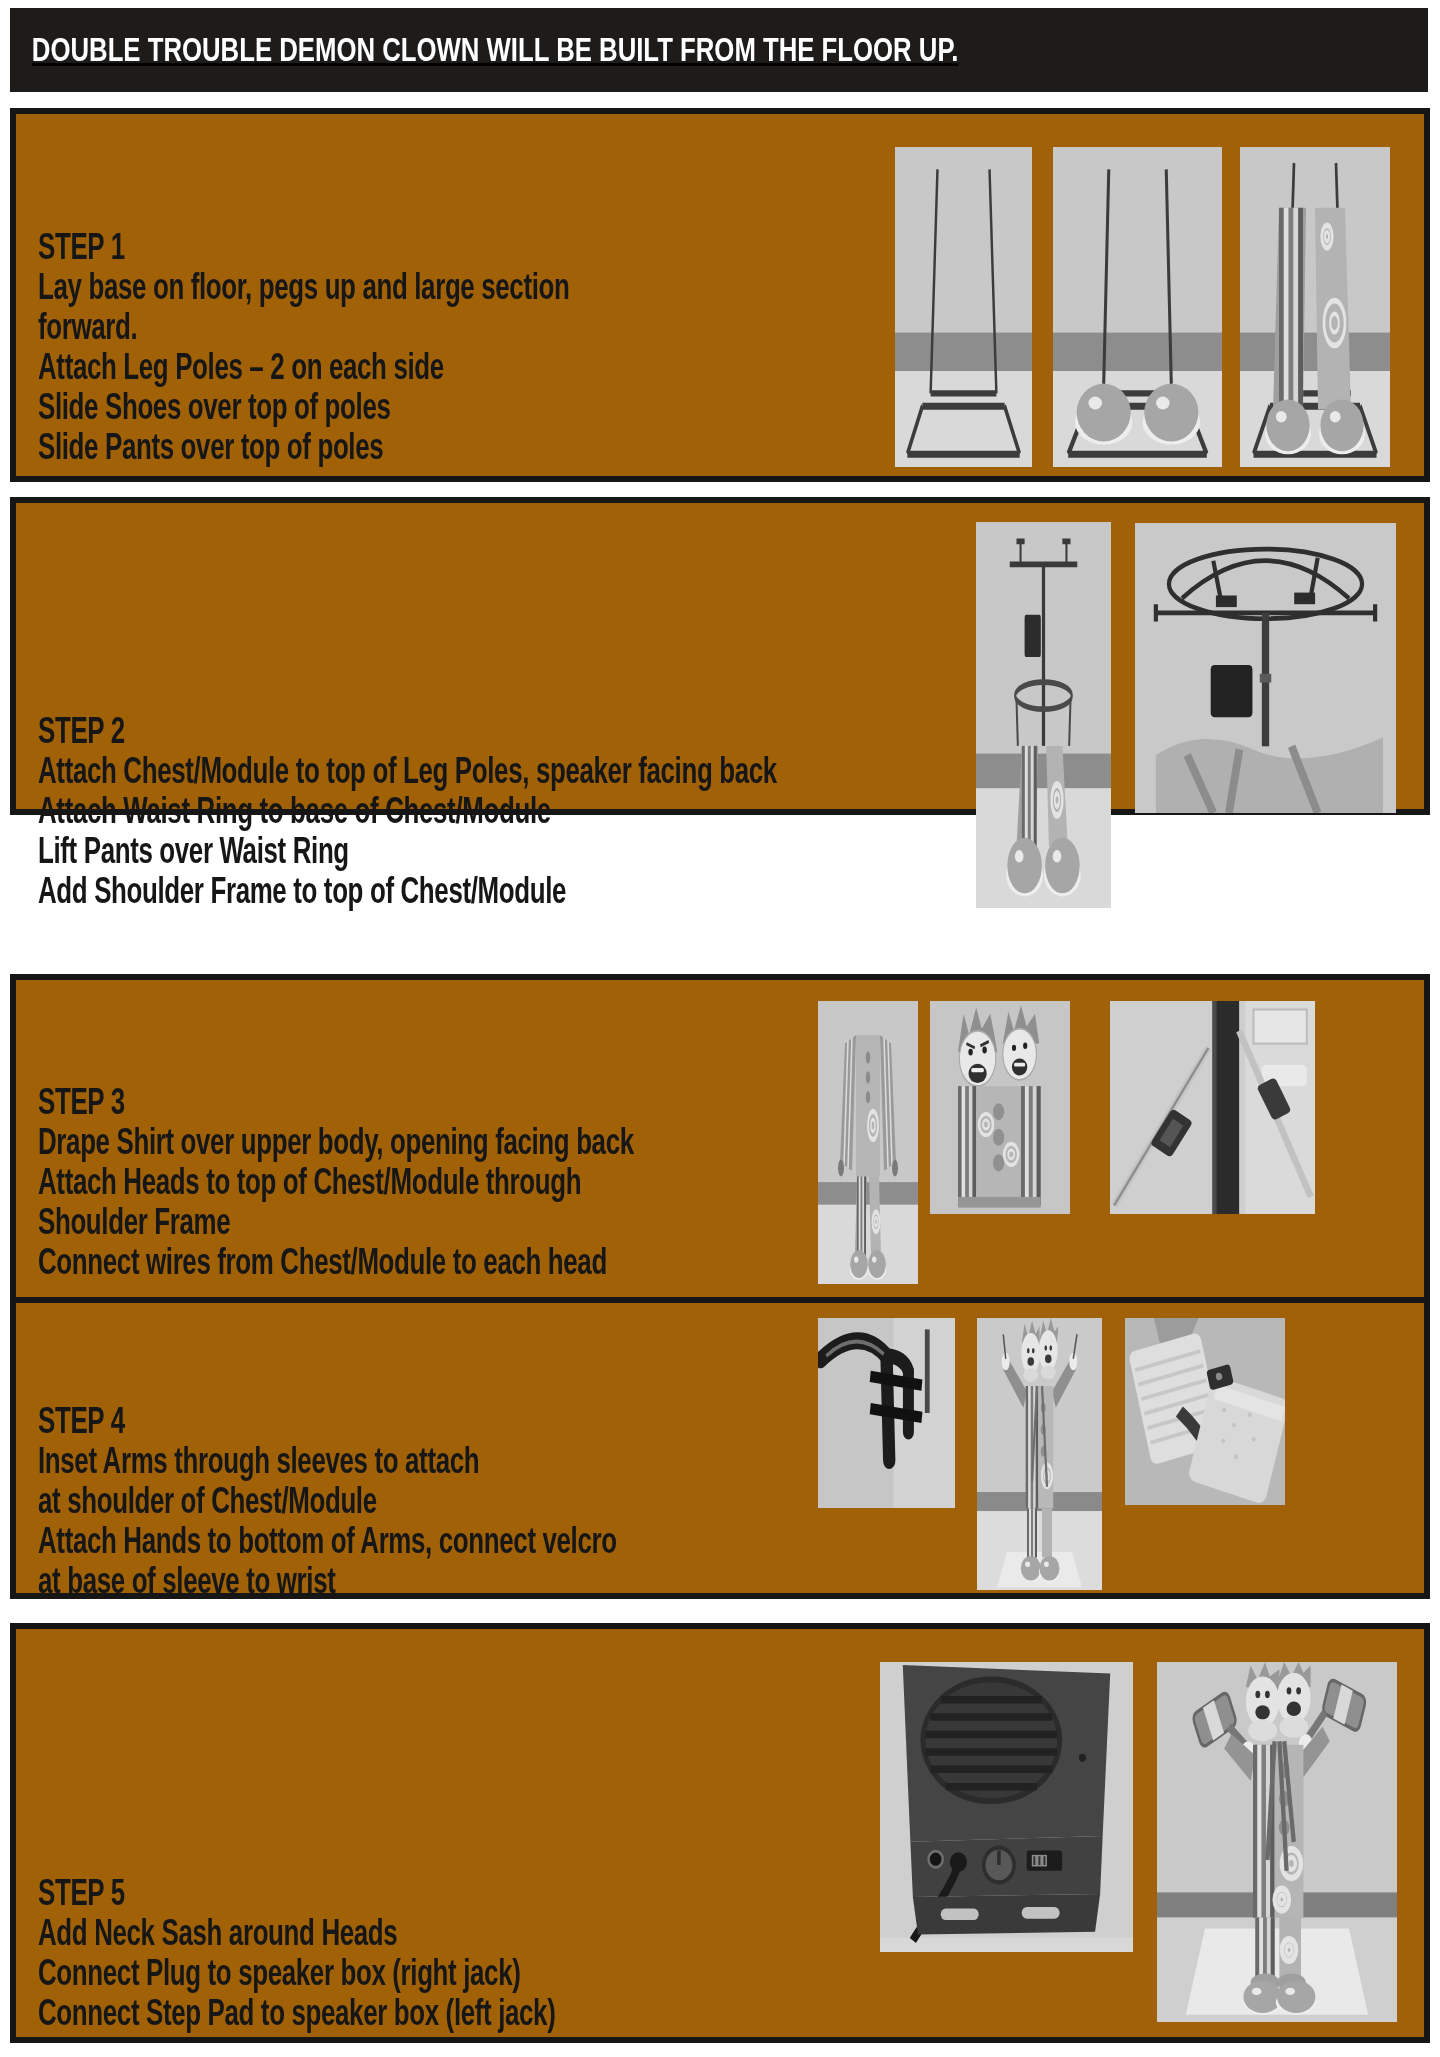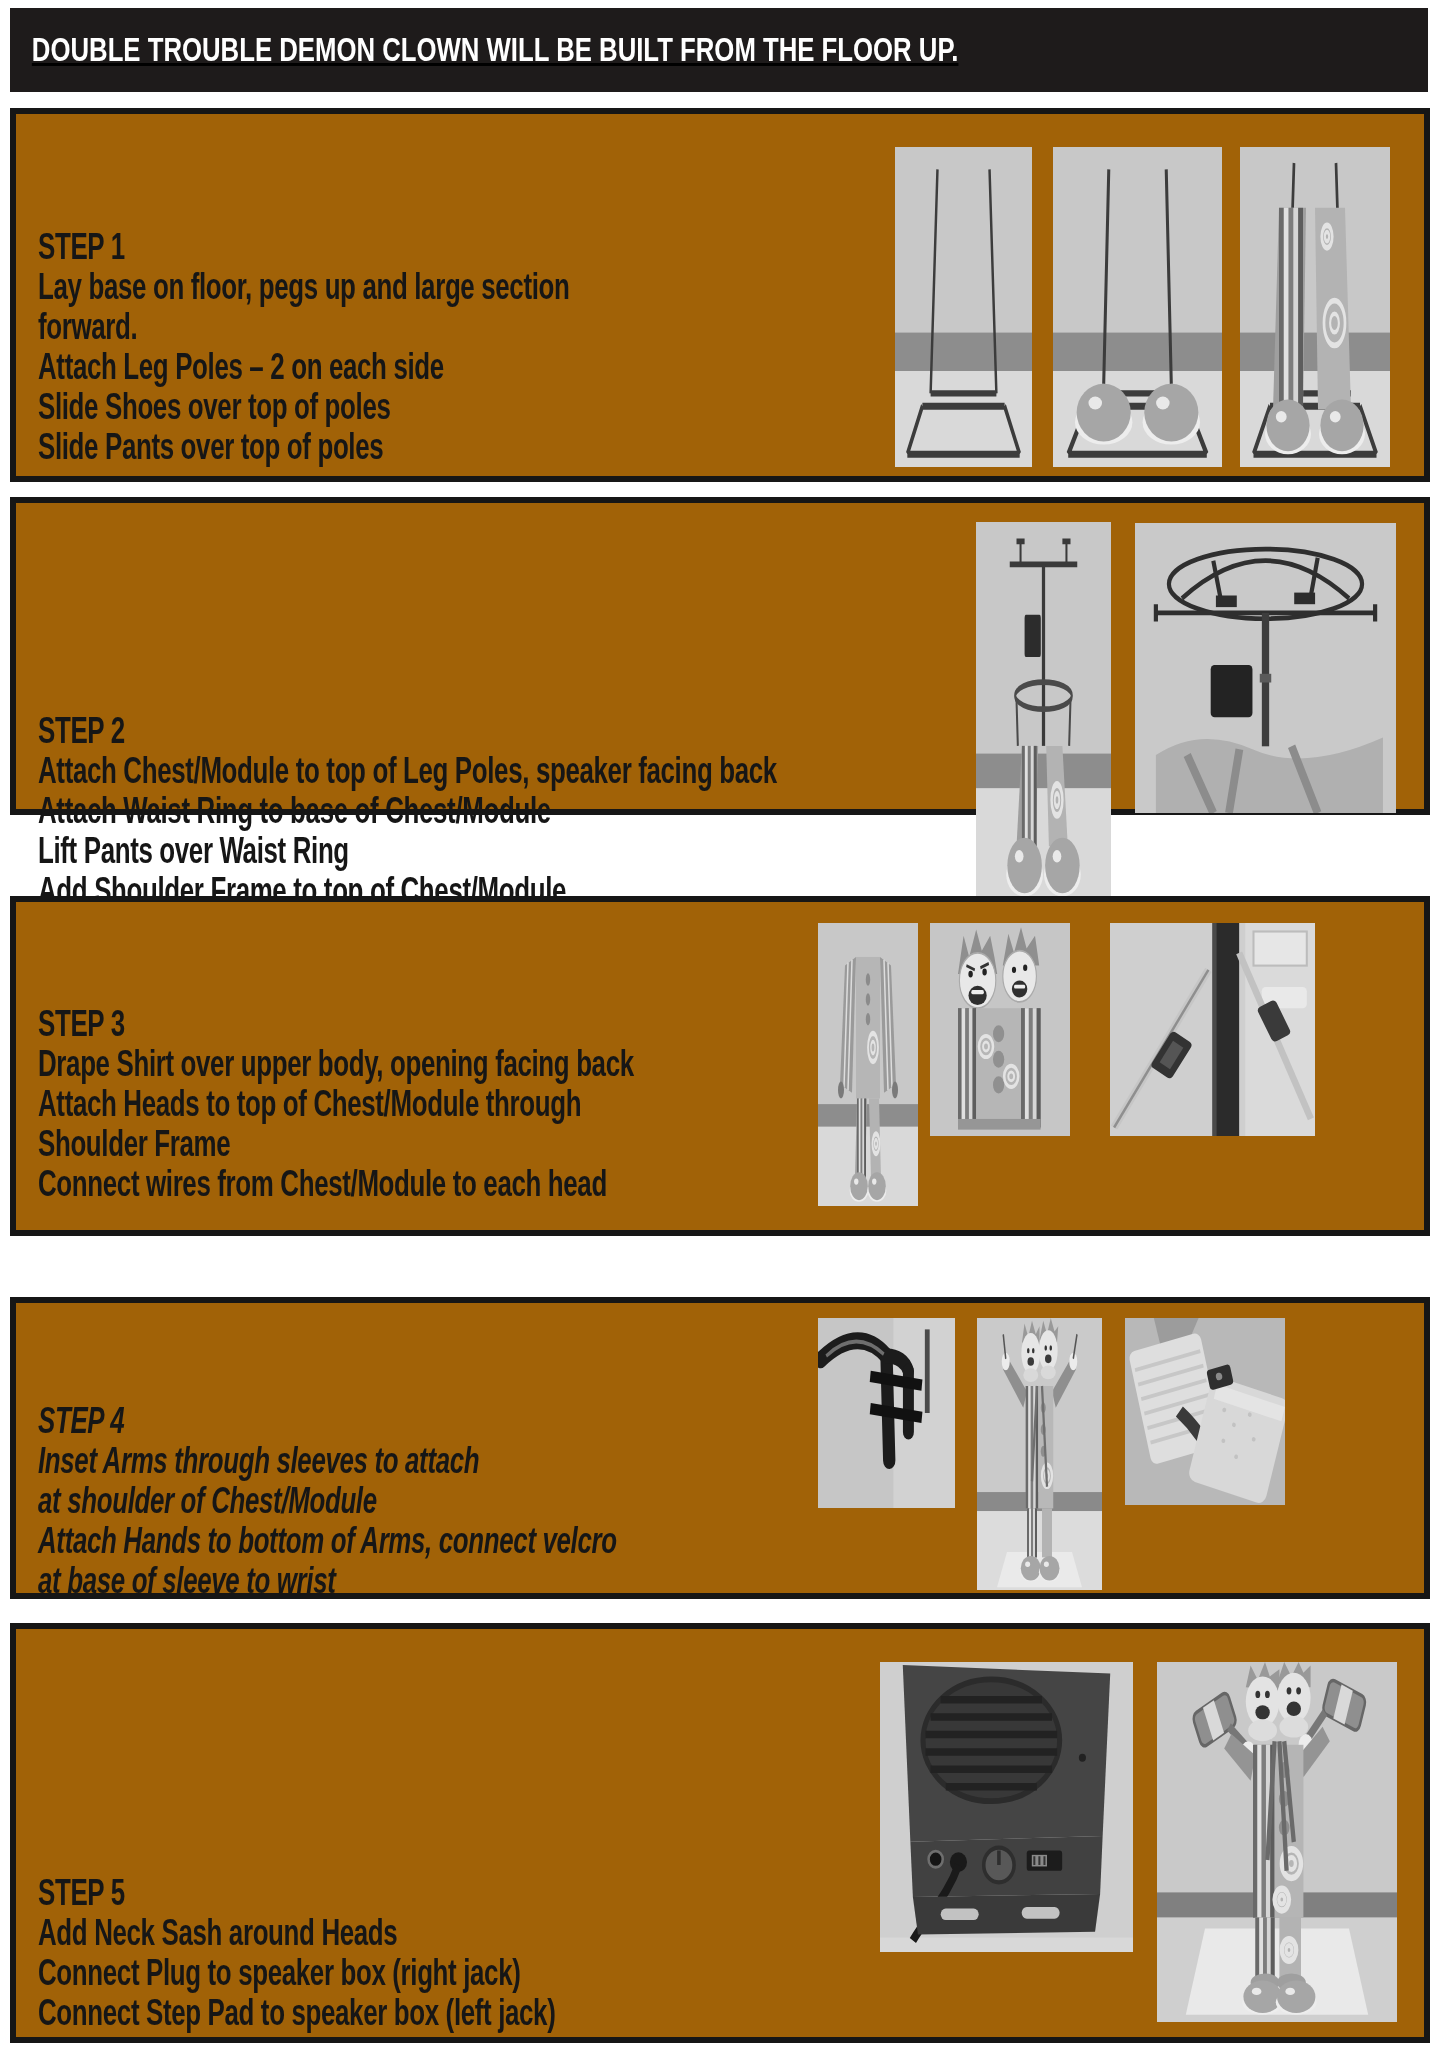--- a/index.html
+++ b/index.html
@@ -6,22 +6,22 @@
   .page{position:relative;width:1440px;height:2057px;background:var(--page-bg,#fff);
         font-family:"Liberation Sans",sans-serif;overflow:hidden;}
   .header{position:absolute;left:10px;top:8px;width:1418px;height:84px;
           background:var(--header-bg,#1e1b1b);text-decoration:underline;}
   .header-title{color:var(--header-text,#fff);font-size:33px;font-weight:bold;line-height:84px;
           padding-left:28px;white-space:nowrap;transform:scaleX(0.78);transform-origin:0 50%;}
   .panel{position:absolute;left:10px;width:1420px;border:6px solid var(--panel-border,#161616);
           background:#a16207;box-sizing:border-box;}
   #panel1{top:108px;height:374px;}
   #panel2{top:497px;height:318px;}
-  #panel3{top:896px;height:340px;}
-  #panel4{top:1297px;height:302px;font-style:italic;}
+  #panel3{top:974px;height:340px;}
+  #panel4{top:1297px;height:302px;}
   #panel5{top:1623px;height:420px;}
   .steptext{position:absolute;left:22px;color:var(--body-text,#161616);font-weight:bold;
           font-size:36px;line-height:40px;letter-spacing:-0.5px;white-space:nowrap;
           transform:scaleX(0.72);transform-origin:0 0;}
   #panel1 .steptext{top:113px;}
   #panel2 .steptext{top:208px;}
   #panel3 .steptext{top:102px;}
   #panel4 .steptext{top:98px;}
   #panel5 .steptext{top:244px;}
   .photos{position:absolute;inset:0;}

